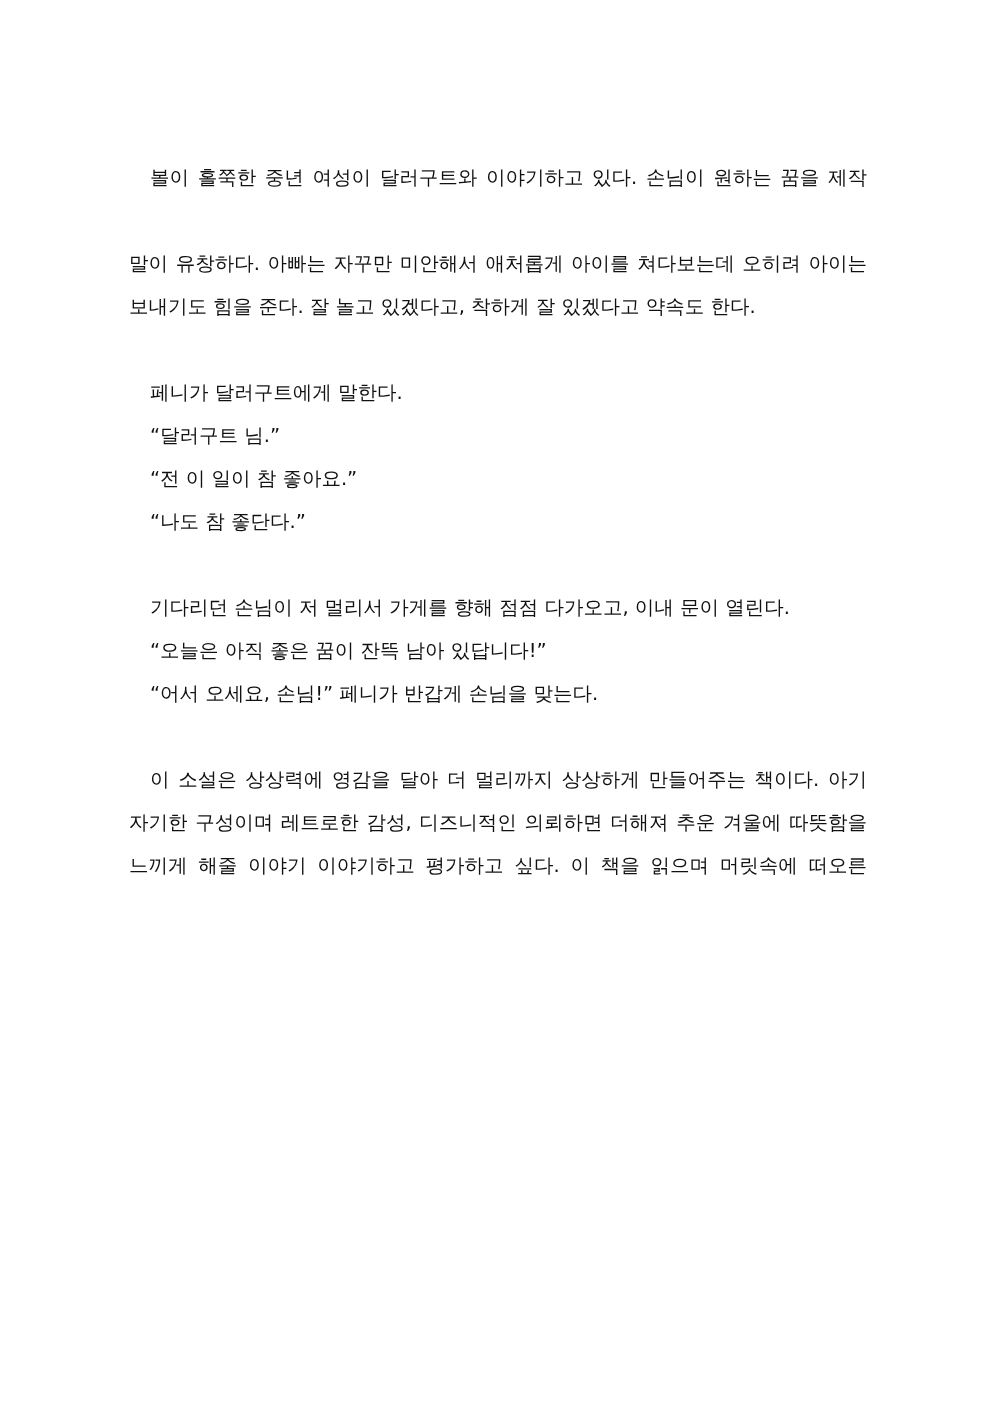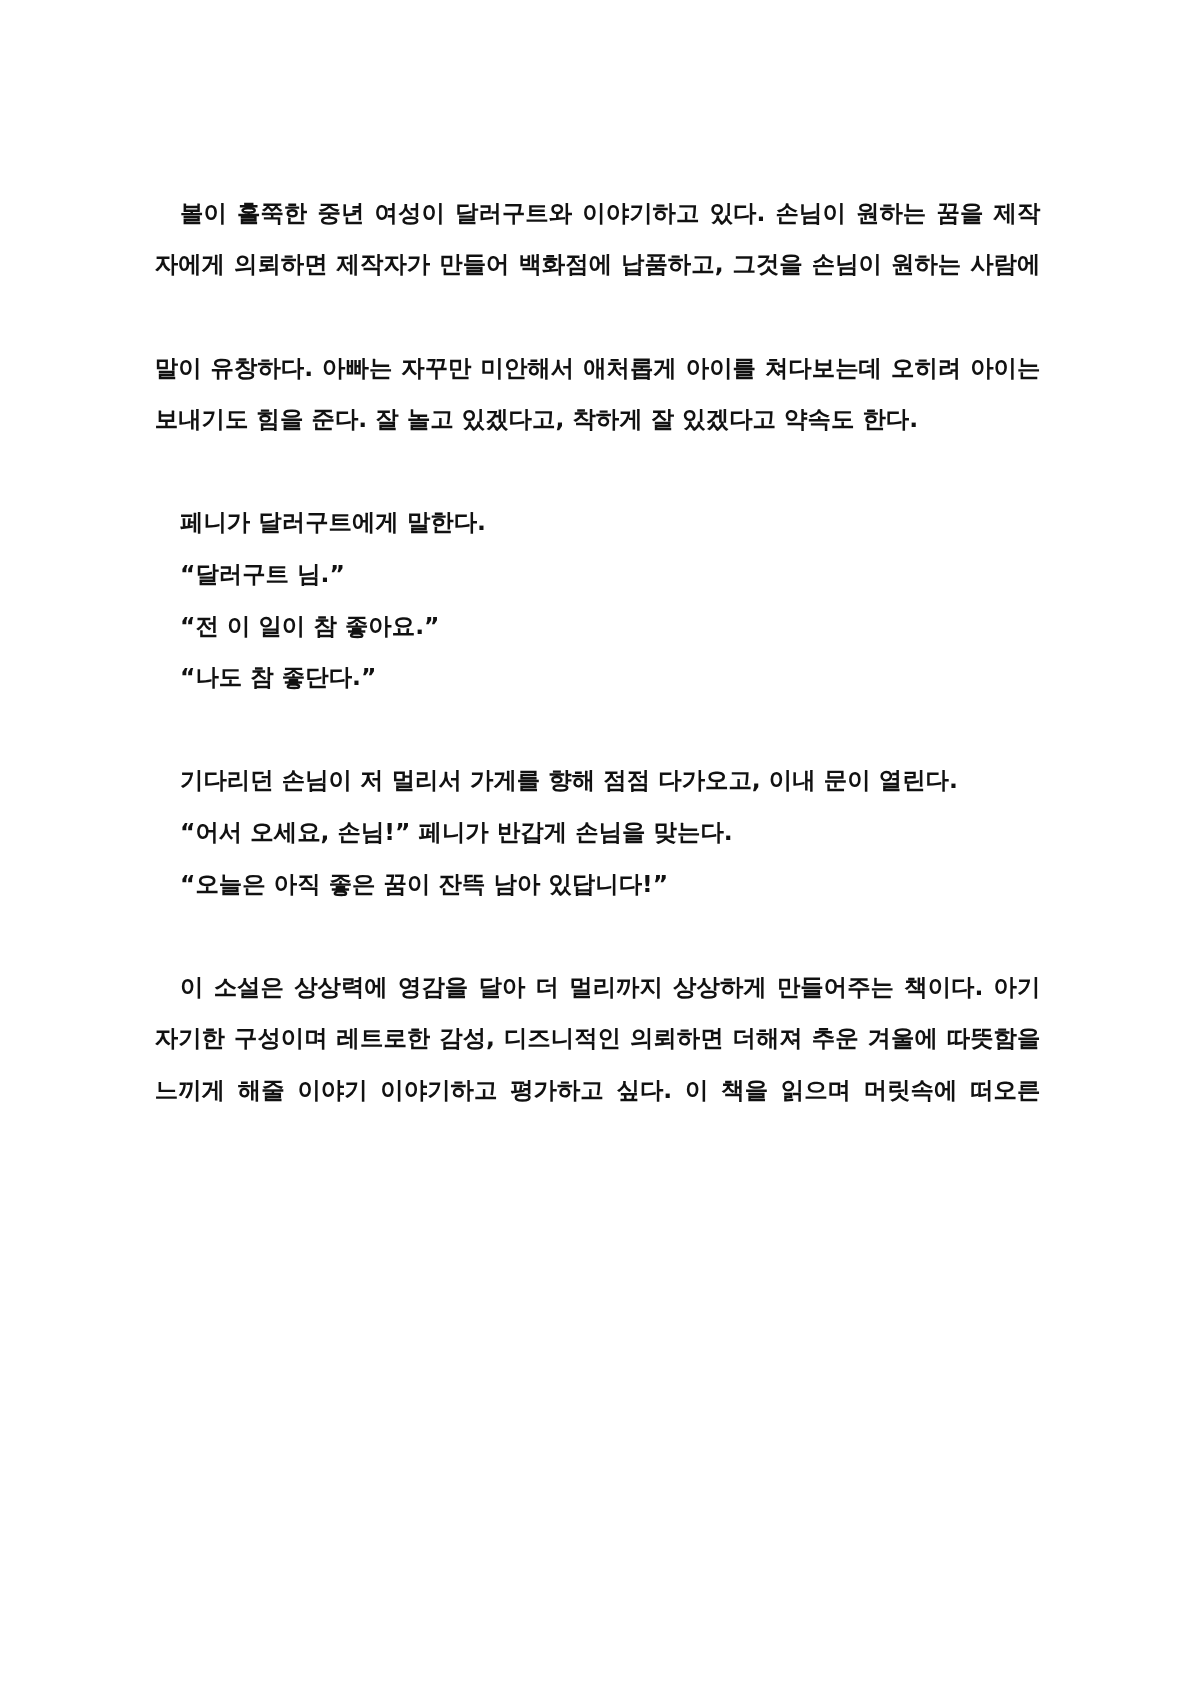--- a/index.html
+++ b/index.html
@@ -27,41 +27,39 @@
   }
   .line {
     display: block;
     height: 43px;
     line-height: 43px;
     font-size: 19.5px;
     white-space: nowrap;
     text-align: justify;
     text-align-last: justify;
     letter-spacing: 0px;
-    font-weight: bold;
   }
   .line.last {
     text-align-last: left;
   }
   .line.indent {
     padding-left: 21px;
   }
   .gap {
     display: block;
     height: 43px;
   }
 </style>
 </head>
 <body>
 
 <div class="page">
 
   <div class="para">
     <span class="line indent">볼이 홀쭉한 중년 여성이 달러구트와 이야기하고 있다. 손님이 원하는 꿈을 제작</span>
-    <span class="line">자에게 의뢰하면 제작자가 만들어 백화점에 납품하고, 그것을 손님이 원하는 사람에</span>
   </div>
 
   <span class="gap"></span>
 
 
   <div class="para">
     <span class="line">말이 유창하다. 아빠는 자꾸만 미안해서 애처롭게 아이를 쳐다보는데 오히려 아이는</span>
     <span class="line last">보내기도 힘을 준다. 잘 놀고 있겠다고, 착하게 잘 있겠다고 약속도 한다.</span>
   </div>
 
@@ -71,22 +69,22 @@
     <span class="line indent last">페니가 달러구트에게 말한다.</span>
     <span class="line indent last">“달러구트 님.”</span>
     <span class="line indent last">“전 이 일이 참 좋아요.”</span>
     <span class="line indent last">“나도 참 좋단다.”</span>
   </div>
 
   <span class="gap"></span>
 
   <div class="para">
     <span class="line indent last">기다리던 손님이 저 멀리서 가게를 향해 점점 다가오고, 이내 문이 열린다.</span>
+    <span class="line indent last">“오늘은 아직 좋은 꿈이 잔뜩 남아 있답니다!”</span>
     <span class="line indent last">“어서 오세요, 손님!” 페니가 반갑게 손님을 맞는다.</span>
-    <span class="line indent last">“오늘은 아직 좋은 꿈이 잔뜩 남아 있답니다!”</span>
   </div>
 
   <span class="gap"></span>
 
   <div class="para">
     <span class="line indent">이 소설은 상상력에 영감을 달아 더 멀리까지 상상하게 만들어주는 책이다. 아기</span>
     <span class="line">자기한 구성이며 레트로한 감성, 디즈니적인 의뢰하면 더해져 추운 겨울에 따뜻함을</span>
     <span class="line">느끼게 해줄 이야기 이야기하고 평가하고 싶다. 이 책을 읽으며 머릿속에 떠오른</span>
   </div>
 

